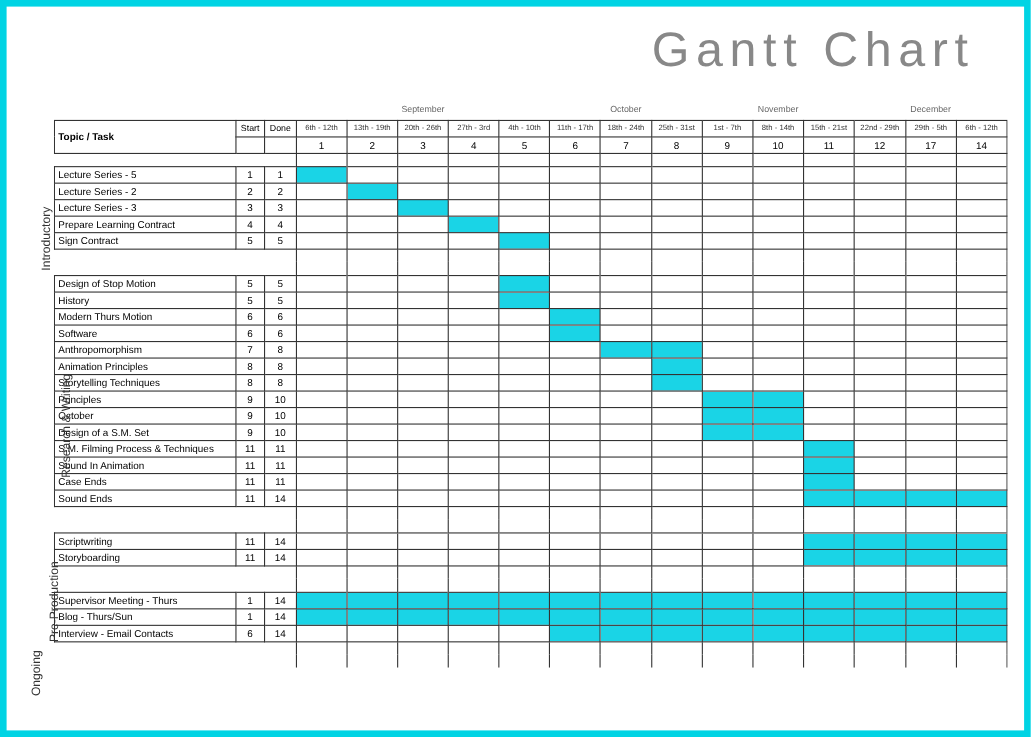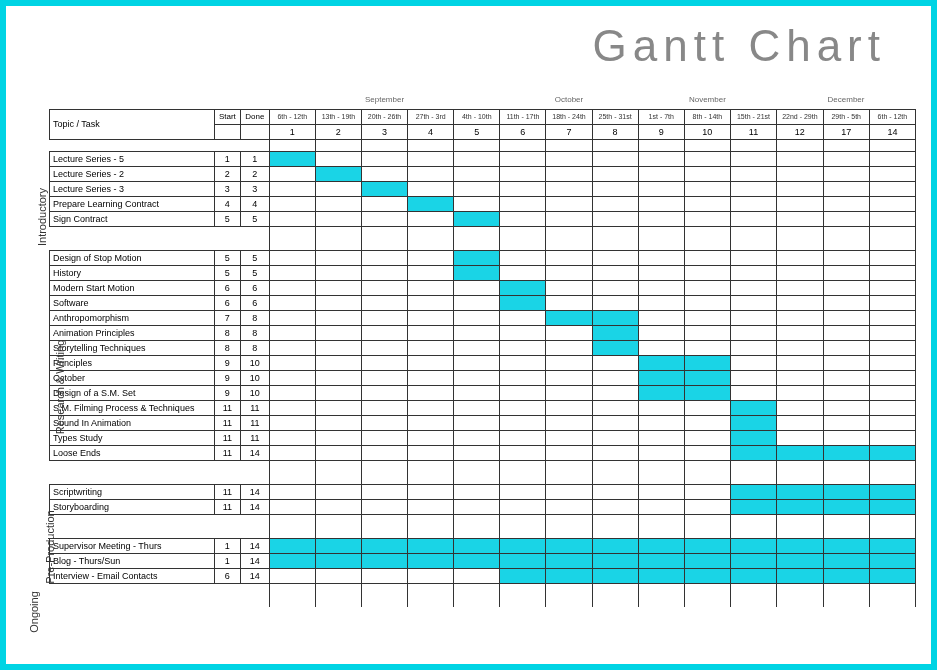--- a/index.html
+++ b/index.html
@@ -82,21 +82,21 @@
       font-size: 7px;
       color: #333;
       width: 42px;
     }
     th.num-header {
       text-align: center;
       font-weight: normal;
       width: 42px;
     }
     th.task-header {
-      font-weight: normal;
+      font-weight: bold;
       width: 150px;
       background: #fff;
     }
     th.se-header {
       font-weight: normal;
       font-size: 8px;
       text-align: center;
       width: 22px;
     }
     td.task-name {
@@ -371,21 +371,21 @@
               <td class="week-cell"></td>
               <td class="week-cell"></td>
               <td class="week-cell"></td>
               <td class="week-cell"></td>
               <td class="week-cell"></td>
               <td class="week-cell"></td>
               <td class="week-cell"></td>
               <td class="week-cell"></td>
             </tr>
             <tr>
-              <td class="task-name">Modern Start Motion</td>
+              <td class="task-name">Modern Thurs Motion</td>
               <td class="se-cell">6</td>
               <td class="se-cell">6</td>
               <td class="week-cell"></td>
               <td class="week-cell"></td>
               <td class="week-cell"></td>
               <td class="week-cell"></td>
               <td class="week-cell"></td>
               <td class="week-cell filled"></td>
               <td class="week-cell"></td>
               <td class="week-cell"></td>
@@ -561,40 +561,40 @@
               <td class="week-cell"></td>
               <td class="week-cell"></td>
               <td class="week-cell"></td>
               <td class="week-cell"></td>
               <td class="week-cell filled"></td>
               <td class="week-cell"></td>
               <td class="week-cell"></td>
               <td class="week-cell"></td>
             </tr>
             <tr>
-              <td class="task-name">Types Study</td>
+              <td class="task-name">Case Ends</td>
               <td class="se-cell">11</td>
               <td class="se-cell">11</td>
               <td class="week-cell"></td>
               <td class="week-cell"></td>
               <td class="week-cell"></td>
               <td class="week-cell"></td>
               <td class="week-cell"></td>
               <td class="week-cell"></td>
               <td class="week-cell"></td>
               <td class="week-cell"></td>
               <td class="week-cell"></td>
               <td class="week-cell"></td>
               <td class="week-cell filled"></td>
               <td class="week-cell"></td>
               <td class="week-cell"></td>
               <td class="week-cell"></td>
             </tr>
             <tr>
-              <td class="task-name">Loose Ends</td>
+              <td class="task-name">Sound Ends</td>
               <td class="se-cell">11</td>
               <td class="se-cell">14</td>
               <td class="week-cell"></td>
               <td class="week-cell"></td>
               <td class="week-cell"></td>
               <td class="week-cell"></td>
               <td class="week-cell"></td>
               <td class="week-cell"></td>
               <td class="week-cell"></td>
               <td class="week-cell"></td>

